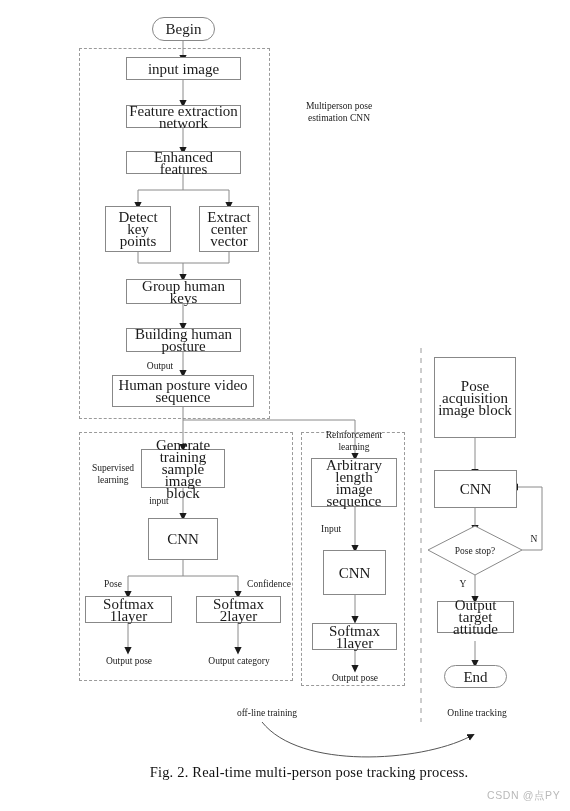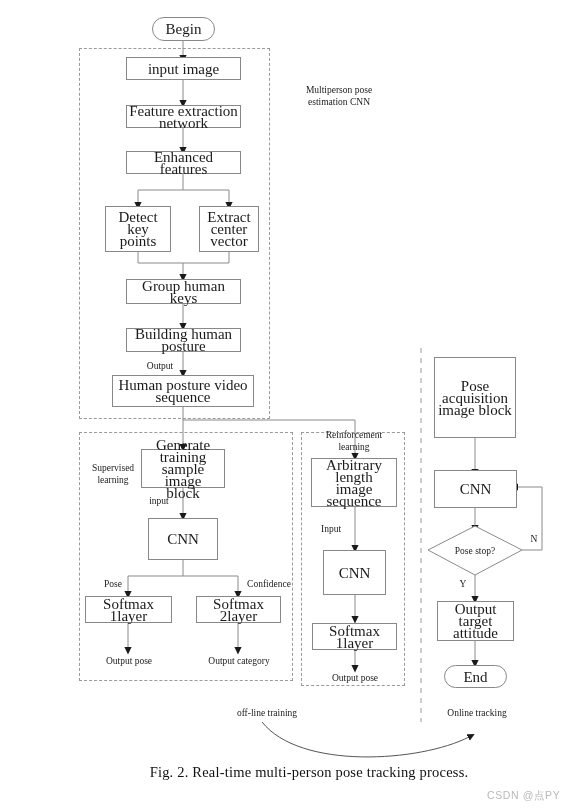--- a/index.html
+++ b/index.html
@@ -205,26 +205,26 @@
 
   <div class="node" style="left:434px; top:357px; width:82px; height:81px; white-space:pre-line;">Pose acquisition
 image block</div>
 
   <div class="node" style="left:434px; top:470px; width:83px; height:38px;">CNN</div>
 
   <div class="diamond-wrap" style="left:428px; top:526px; width:94px; height:49px;">
     <span class="diamond-label">Pose stop?</span>
   </div>
 
-  <div class="node" style="left:437px; top:601px; width:77px; height:40px; white-space:pre-line;">Output target
+  <div class="node" style="left:437px; top:601px; width:77px; height:32px; white-space:pre-line;">Output target
 attitude</div>
 
   <div class="node terminal" style="left:444px; top:665px; width:63px; height:23px;">End</div>
 
-  <div class="free-label" style="left:284px; top:84px; width:110px;">Multiperson pose
+  <div class="free-label" style="left:284px; top:100px; width:110px;">Multiperson pose
 estimation CNN</div>
 
   <div class="free-label" style="left:80px; top:462px; width:66px;">Supervised
 learning</div>
 
   <div class="free-label" style="left:309px; top:429px; width:90px;">Reinforcement
 learning</div>
 
   <div class="free-label" style="left:139px; top:360px; width:42px;">Output</div>
 

